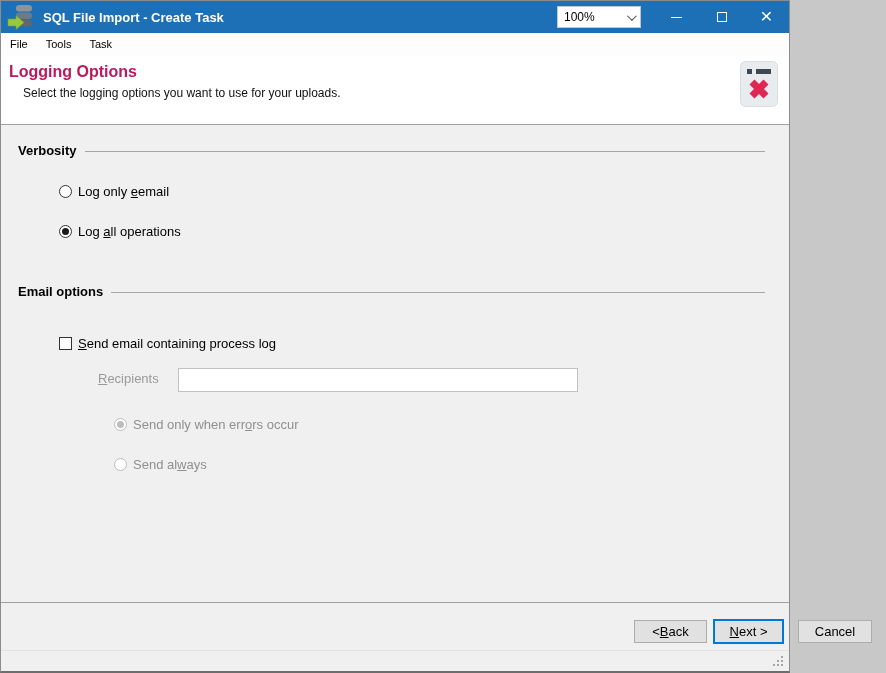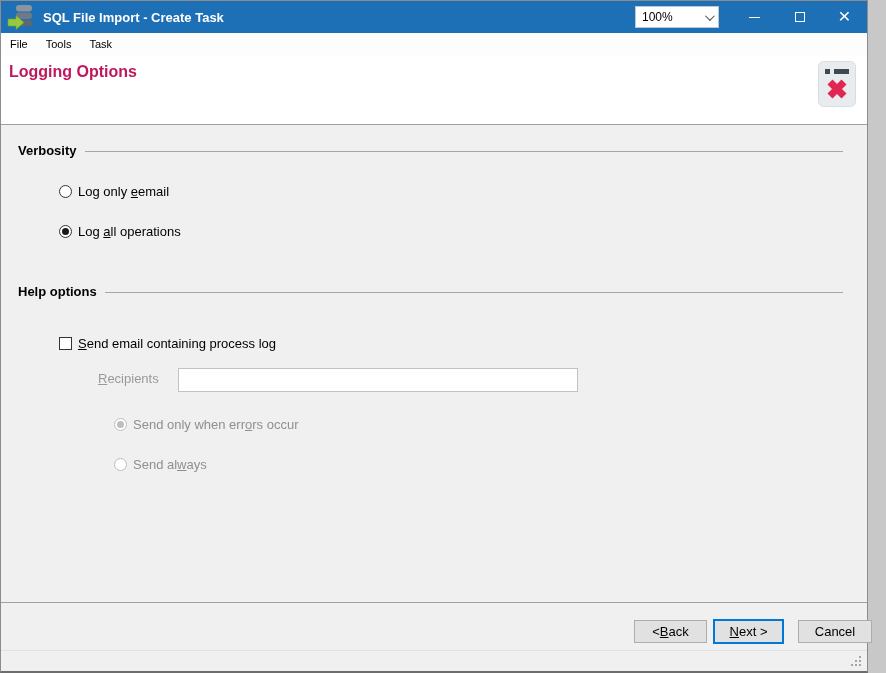--- a/index.html
+++ b/index.html
@@ -1,20 +1,20 @@
 <!DOCTYPE html>
 <html style="--titlebar: #1d70b5; --accent: #0078d7; --icon-red: #e02653; --icon-green: #97c93e;"><head>
 <meta charset="utf-8">
 <style>
   * { box-sizing: border-box; margin: 0; padding: 0; }
   html,body { width:886px; height:673px; font-family:"Liberation Sans","DejaVu Sans",sans-serif; }
   body { background:#c8c8c8; }
 
   .window {
-    position:relative; width:868px; height:673px;
+    position:relative; width:790px; height:673px;
     display:flex; flex-direction:column;
     border:1px solid #8c8c8c; border-bottom:2px solid #6d6d6d;
     background:#f0f0f0;
   }
 
   
   .titlebar {
     height:32px; flex:none; background:var(--titlebar,#1d70b5);
     display:flex; align-items:center;
   }
@@ -110,20 +110,21 @@
   </div>
 
   <div class="menubar">
     <span class="menu-item">File</span>
     <span class="menu-item">Tools</span>
     <span class="menu-item">Task</span>
   </div>
 
   <div class="header">
     <div class="header-title">Logging Options</div>
+    <div class="header-subtitle">Select the logging options you want to use for your uploads.</div>
     <svg class="header-icon" width="38" height="46" viewBox="0 0 38 46" xmlns="http://www.w3.org/2000/svg">
       <rect x="0.5" y="0.5" width="37" height="45" rx="5" fill="#e9ecee" stroke="#d8dde0"></rect>
       <rect x="7" y="8" width="5" height="5" fill="#3e4954"></rect>
       <rect x="16" y="8" width="15" height="5" fill="#3e4954"></rect>
       <line x1="12" y1="21" x2="26" y2="35" stroke="#e02653" stroke-width="7"></line>
       <line x1="26" y1="21" x2="12" y2="35" stroke="#e02653" stroke-width="7"></line>
     </svg>
   </div>
 
   <div class="content">
@@ -137,21 +138,21 @@
       <span class="radio"></span>
       <span class="opt-label"><span>Log only </span><span class="mn">e</span><span>email</span></span>
     </div>
 
     <div class="opt-row" style="left:58px; top:99px;text-align:center;">
       <span class="radio selected"></span>
       <span class="opt-label"><span>Log </span><span class="mn">a</span><span>ll operations</span></span>
     </div>
 
     <div class="group-head" style="top:159px;">
-      <span class="group-title">Help options</span>
+      <span class="group-title">Email options</span>
       <span class="group-line"></span>
     </div>
 
     <div class="opt-row" style="left:58px; top:211px;">
       <span class="checkbox"></span>
       <span class="opt-label"><span></span><span class="mn">S</span><span>end email containing process log</span></span>
     </div>
 
     <div class="recipients-label"><span class="mn">R</span><span>ecipients</span></div>
     <input class="recipients-input" type="text" value="" style="">

